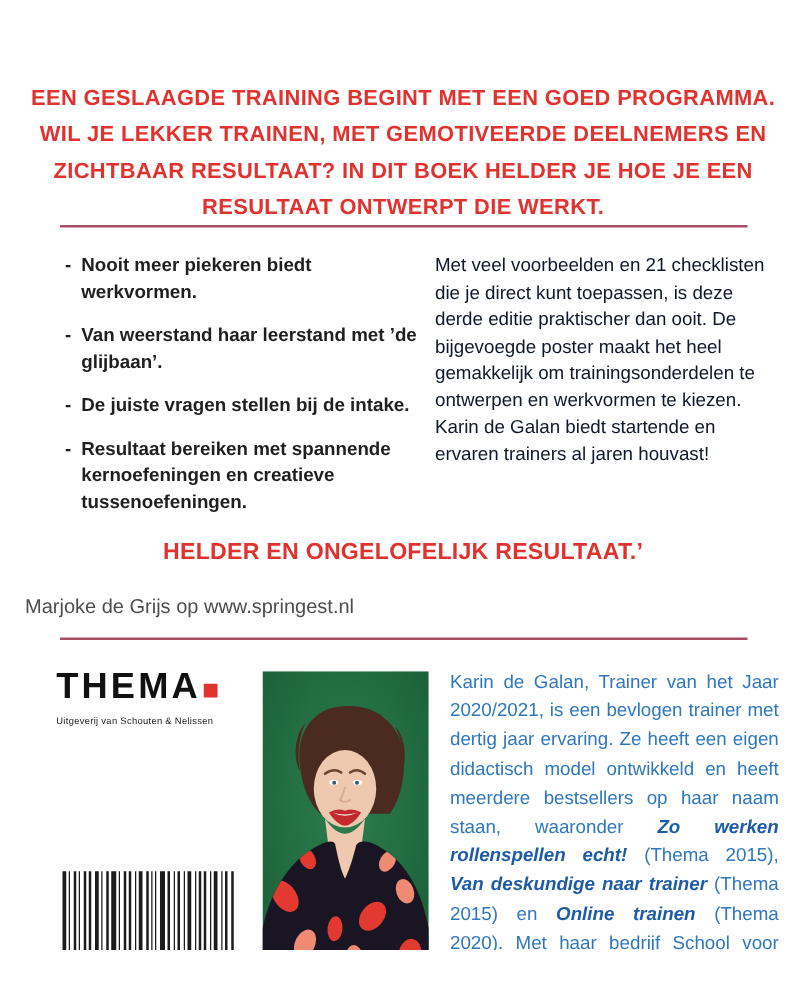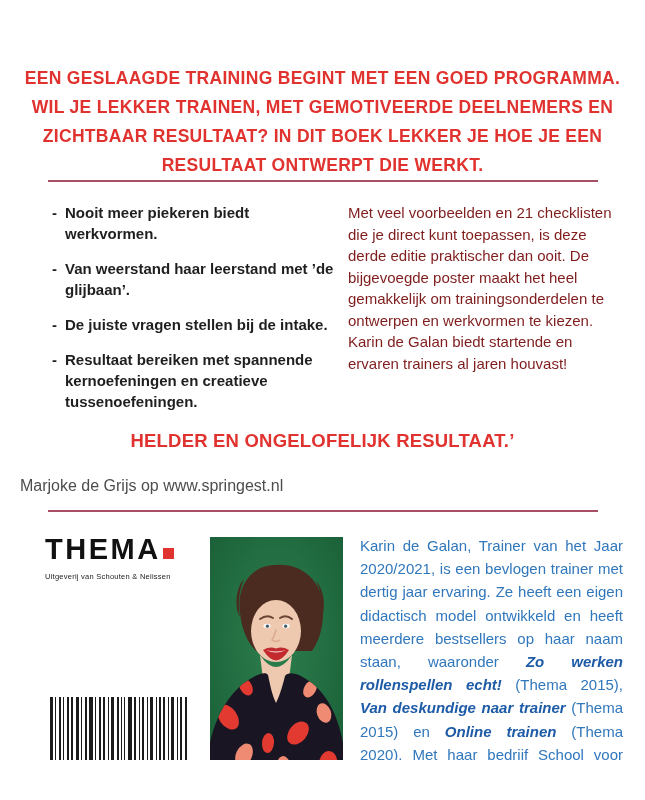--- a/index.html
+++ b/index.html
@@ -25,21 +25,21 @@
   .divider-2{top:510px;}
 
   
   .bullets{position:absolute;left:52px;top:202px;width:292px;margin:0;padding:0;list-style:none;
            color:var(--ink);font-weight:700;font-size:15px;line-height:21px;}
   .bullets li{display:flex;margin-bottom:14px;}
   .bullets .dash{width:13px;flex:0 0 13px;}
 
   
   .intro{position:absolute;left:348px;top:202px;width:272px;margin:0;
-         color:#7f1d1d;font-size:15px;line-height:21.5px;}
+         color:#0f172a;font-size:15px;line-height:21.5px;}
 
   
   .quote{position:absolute;top:426px;left:20px;width:605px;text-align:center;
          color:var(--accent_red);font-weight:700;font-size:18.5px;line-height:29px;letter-spacing:.2px;}
   .attribution{position:absolute;top:477px;left:20px;width:605px;text-align:left;
                color:var(--gray);font-size:16px;}
 
   
   .publisher{position:absolute;left:45px;top:534px;}
   .thema-row{font-weight:700;font-size:29px;letter-spacing:2.5px;color:#111;line-height:30px;}
@@ -65,21 +65,21 @@
   .bio .bio-title{color:var(--title_blue);font-weight:700;font-style:italic;}
 </style>
 </head>
 <body>
 
 <div class="cover">
 
   <div class="headline">
     <div>EEN GESLAAGDE TRAINING BEGINT MET EEN GOED PROGRAMMA.</div>
     <div>WIL JE LEKKER TRAINEN, MET GEMOTIVEERDE DEELNEMERS EN</div>
-    <div>ZICHTBAAR RESULTAAT? IN DIT BOEK LEKKER JE HOE JE EEN</div>
+    <div>ZICHTBAAR RESULTAAT? IN DIT BOEK HELDER JE HOE JE EEN</div>
     <div>RESULTAAT ONTWERPT DIE WERKT.</div>
   </div>
 
   <div class="divider divider-1"></div>
 
   <ul class="bullets">
     <li>
       <span class="dash">-</span>
       <span>Nooit meer piekeren biedt werkvormen.</span>
     </li>

